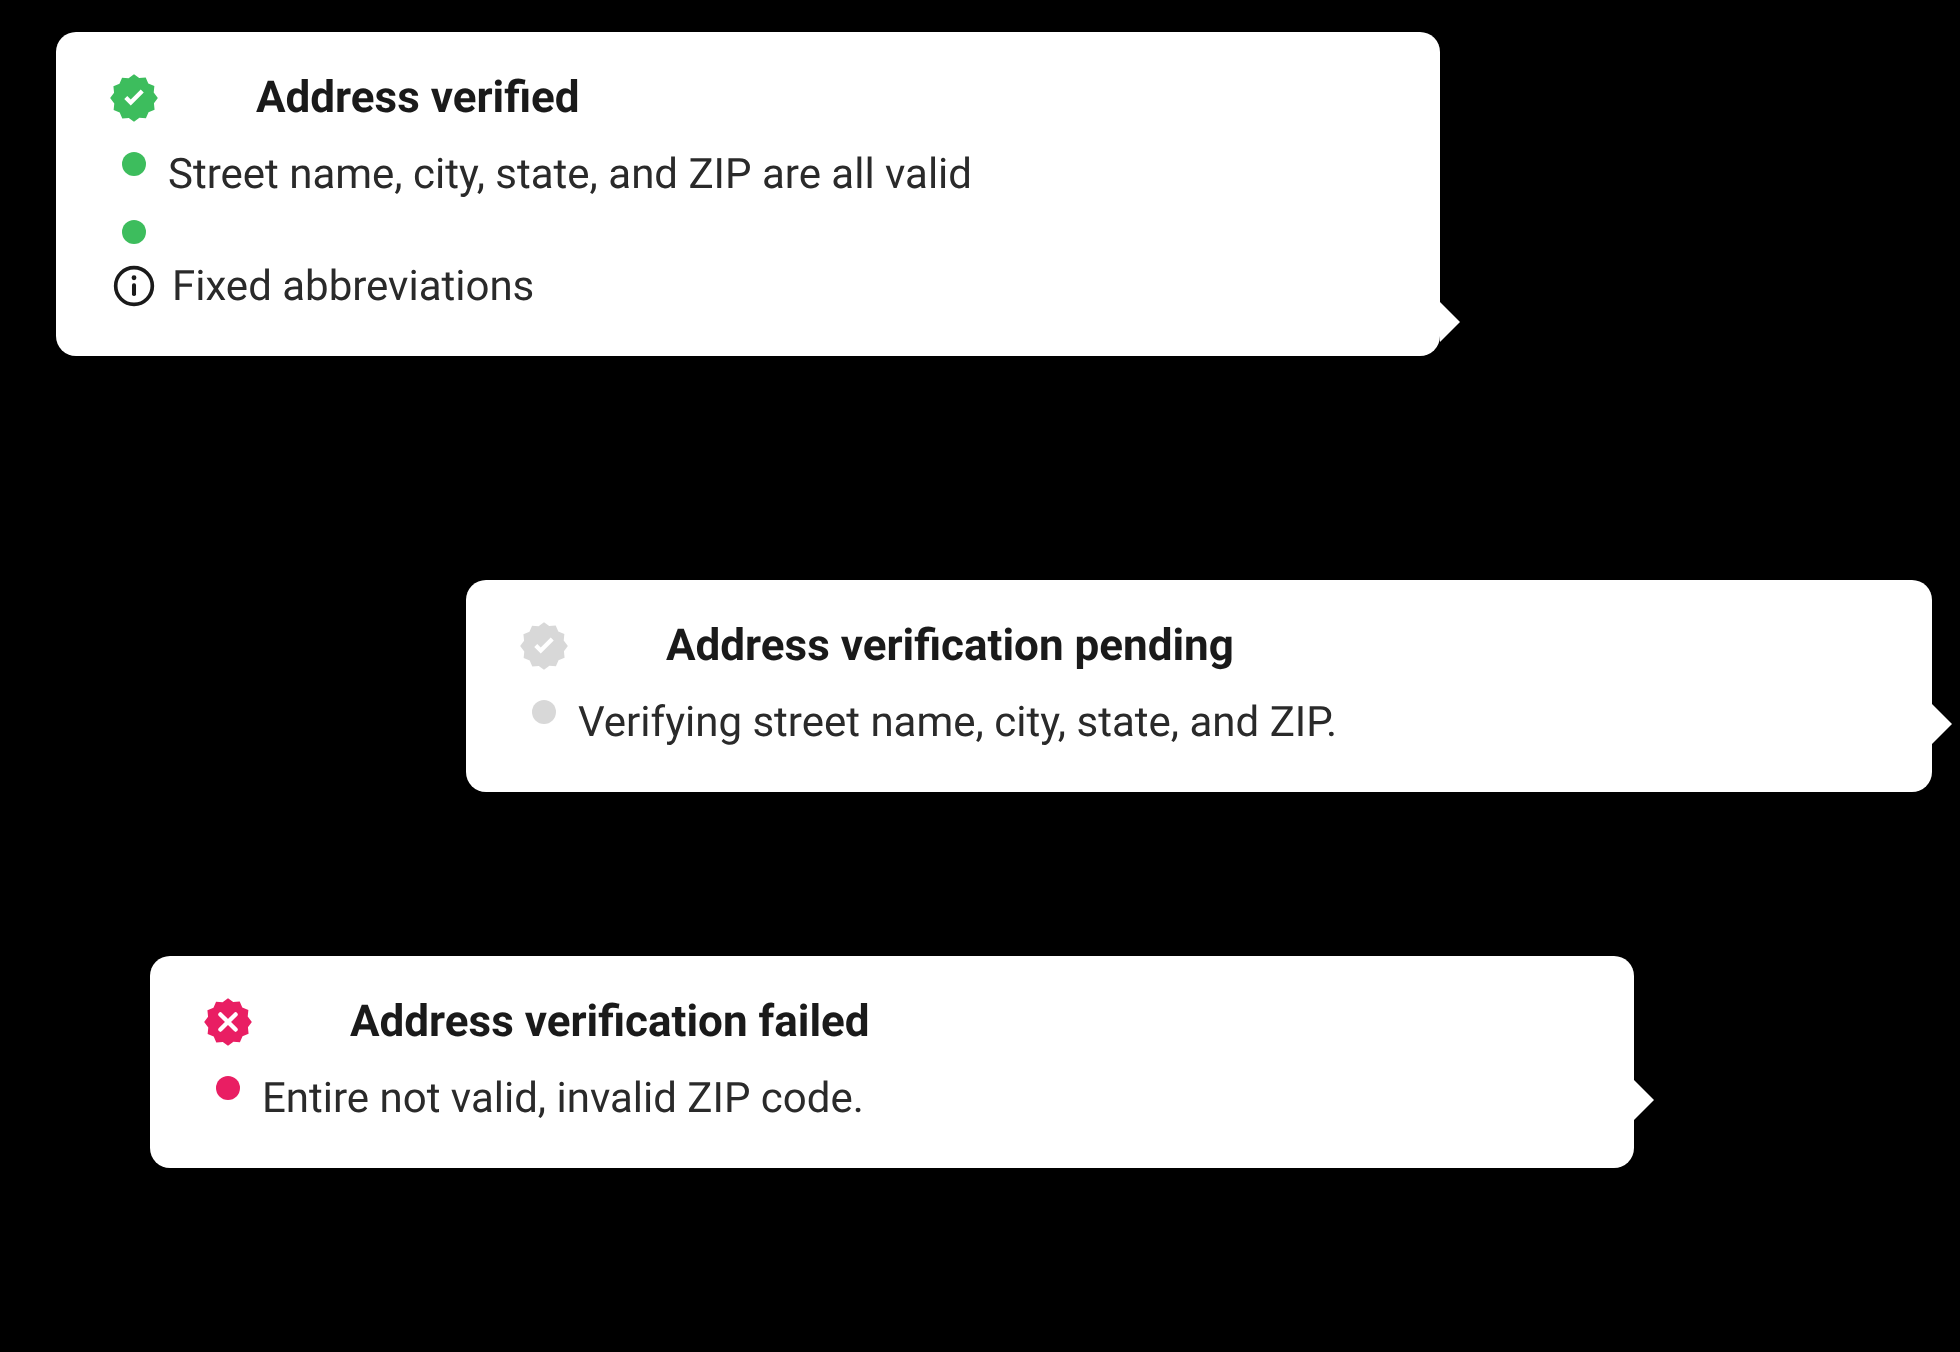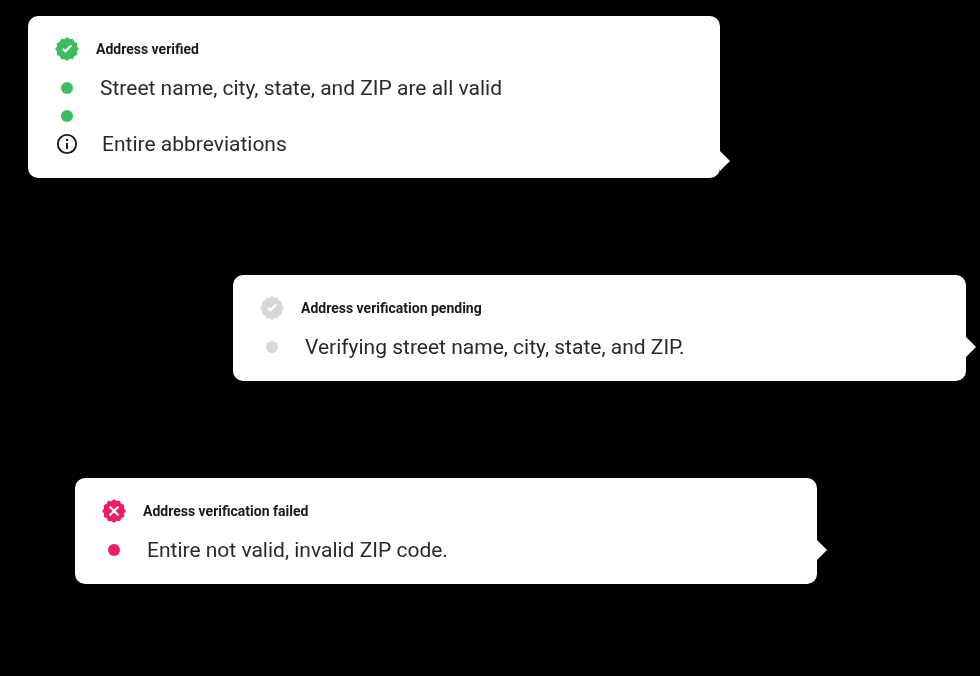--- a/index.html
+++ b/index.html
@@ -34,49 +34,50 @@
     .card-verified {
       left: 28px;
       top: 16px;
       width: 692px;
     }
     .card-verified::after {
       top: 135px;
     }
     .card-pending {
       left: 233px;
-      top: 275px;
+      top: 290px;
       width: 733px;
     }
     .card-pending::after {
       top: 62px;
     }
     .card-failed {
       left: 75px;
       top: 478px;
       width: 742px;
     }
     .card-failed::after {
       top: 62px;
     }
     .card-header {
       display: flex;
       align-items: center;
       gap: 16px;
       margin-bottom: 14px;
     }
     .card-title {
-      font-size: 14px;
+      font-size: 22px;
       font-weight: 700;
       color: #1a1a1a;
+      margin-left: 32px;
     }
     .card-row {
       display: flex;
-      align-items: center;
-      gap: 24px;
+      align-items: flex-start;
+      gap: 8px;
       margin-bottom: 10px;
     }
     .card-row:last-child {
       margin-bottom: 0;
     }
     .card-text {
       font-size: 21px;
       color: #2a2a2a;
       font-weight: 400;
     }
@@ -136,21 +137,21 @@
     <span class="dot dot-green"></span>
   </div>
   <div class="card-row">
     <span class="info-icon-wrap">
       <svg width="22" height="22" viewBox="0 0 24 24">
         <circle cx="12" cy="12" r="10" fill="none" stroke="#1a1a1a" stroke-width="2"></circle>
         <circle cx="12" cy="7.5" r="1.3" fill="#1a1a1a"></circle>
         <rect x="10.9" y="10.5" width="2.2" height="7" fill="#1a1a1a" rx="1"></rect>
       </svg>
     </span>
-    <span class="card-text">Entire abbreviations</span>
+    <span class="card-text">Fixed abbreviations</span>
   </div>
 </div>
 
 <div class="card card-pending">
   <div class="card-header">
     <span class="badge-icon">
       <svg width="26" height="26" viewBox="0 0 24 24">
         <path fill="#d8d8d8" d="M12 1l2.4 1.8 3-0.3 1.2 2.8 2.8 1.2-0.3 3L23 12l-1.8 2.4 0.3 3-2.8 1.2-1.2 2.8-3-0.3L12 23l-2.4-1.8-3 0.3-1.2-2.8-2.8-1.2 0.3-3L1 12l1.8-2.4-0.3-3 2.8-1.2 1.2-2.8 3 0.3L12 1z"></path>
         <path fill="#fff" d="M10.5 15.5l-3-3 1.4-1.4 1.6 1.6 4.6-4.6 1.4 1.4z"></path>
       </svg>

